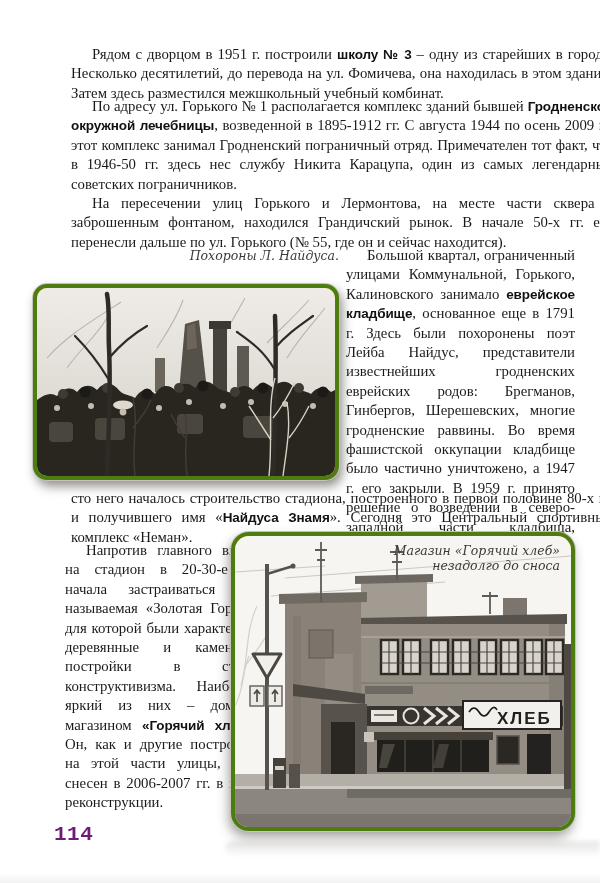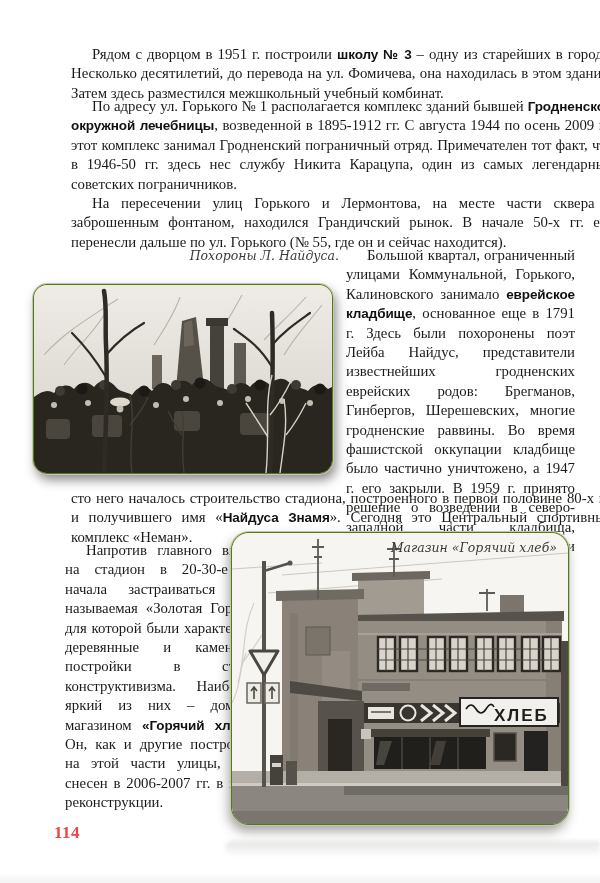--- a/index.html
+++ b/index.html
@@ -6,30 +6,30 @@
   .page{position:relative;width:600px;height:883px;background:#ffffff;overflow:hidden;
         font-family:"Liberation Serif",serif;}
   .body{position:absolute;margin:0;font-size:14.8px;line-height:19.4px;color:#1b1a18;
         text-align:justify;text-indent:21px;}
   .fullw{left:33px;width:542px;margin-left:38px;}
   b.em{font-family:"Liberation Sans",sans-serif;font-weight:700;font-size:13.5px;letter-spacing:-0.1px;color:#111;}
   .caption{font-family:"DejaVu Serif",serif;font-style:italic;font-size:12.5px;line-height:15px;color:#3c3a37;}
   .cap-line{display:block;}
   .caption1{position:absolute;left:33px;top:248px;width:306px;text-align:right;}
   .caption2{position:absolute;top:7px;right:11px;text-align:right;z-index:2;}
-  .photo{position:absolute;background:#eab308;border:1px solid #4d7c0f;border-radius:14px;overflow:hidden;
+  .photo{position:absolute;background:#eab308;border:4px solid #4d7c0f;border-radius:14px;overflow:hidden;
          box-shadow:0 0 0 1px #c6c3be, 3px 6px 11px rgba(48,44,40,.55);}
   .photo1{left:33px;top:284px;width:298px;height:188px;}
   .photo2{left:231px;top:532px;width:336px;height:291px;border-radius:18px;
           box-shadow:0 0 0 1px #c6c3be, -2px 6px 12px rgba(48,44,40,.45);}
   .photo svg{display:block;width:100%;height:100%;}
   .rightcol{left:346px;top:246px;width:229px;}
   .leftcol2{left:33px;top:541px;width:192px;margin-left:32px;}
-  .pagenum{position:absolute;left:54px;top:823px;font-family:Liberation Serif, serif;
-           font-weight:bold;font-size:17px;color:#ef4444;letter-spacing:.5px;}
+  .pagenum{position:absolute;left:54px;top:823px;font-family:Liberation Mono, monospace;
+           font-weight:bold;font-size:21px;color:#701a75;letter-spacing:.5px;}
   .scan-shade{position:absolute;left:225px;right:0;bottom:28px;height:14px;border-radius:10px 0 0 10px;
         background:linear-gradient(to bottom,rgba(125,122,118,.20),rgba(125,122,118,.03));filter:blur(2px);}
   .scan-shade2{position:absolute;left:0;right:0;bottom:0;height:10px;
         background:linear-gradient(to bottom,rgba(0,0,0,0),rgba(0,0,0,.05));}
   .sign-text{font-family:"Liberation Sans",sans-serif;font-weight:bold;letter-spacing:2px;}
 </style>
 </head>
 <body>
 
 <div class="page">
@@ -137,20 +137,21 @@
 
   <div class="body rightcol"><span>Большой квартал, ограниченный улицами Коммунальной, Горького, Калиновского занимало </span><b class="em">еврейское кладбище</b><span>, основанное еще в 1791 г. Здесь были похоронены поэт Лейба Найдус, представители известнейших гродненских еврейских родов: Брегманов, Гинбергов, Шерешевских, многие гродненские раввины. Во время фашистской оккупации кладбище было частично уничтожено, а 1947 г. его закрыли. В 1959 г. принято решение о возведении в северо-западной части кладбища, примыкавшей к ул. Горького и Калиновского, кинотеатра. Но вме-</span></div>
 
   <p class="body fullw" style="top:489px;text-indent:0"><span>сто него началось строительство стадиона, построенного в первой половине 80-х гг. и получившего имя «</span><b class="em">Найдуса Знамя</b><span>». Сегодня это Центральный спортивный комплекс «Неман».</span></p>
 
   <div class="body leftcol2"><span>Напротив главного входа на стадион в 20-30-е гг. начала застраиваться так называемая «Золотая Горка», для которой были характерны деревянные и каменные постройки в стиле конструктивизма. Наиболее яркий из них – дом с магазином </span><b class="em">«Горячий хлеб»</b><span>. Он, как и другие постройки на этой части улицы, был снесен в 2006-2007 гг. в ходе реконструкции.</span></div>
 
   <div class="photo photo2">
     <div class="caption caption2">
       <span class="cap-line">Магазин «Горячий хлеб»</span>
+      <span class="cap-line">незадолго до сноса</span>
     </div>
     <svg viewBox="0 0 336 291" preserveAspectRatio="none">
       <rect width="336" height="291" fill="#f6f5f2"></rect>
       <g stroke="#cdc8c0" stroke-width="1" fill="none">
         <path d="M50,42 L336,20"></path>
           <path d="M36,60 L210,46"></path>
           <path d="M0,36 L90,30"></path>
       </g>
       <g stroke="#d5d0c8" stroke-width="1.2" fill="none">
         <path d="M6,150 C14,120 10,96 22,70"></path>

